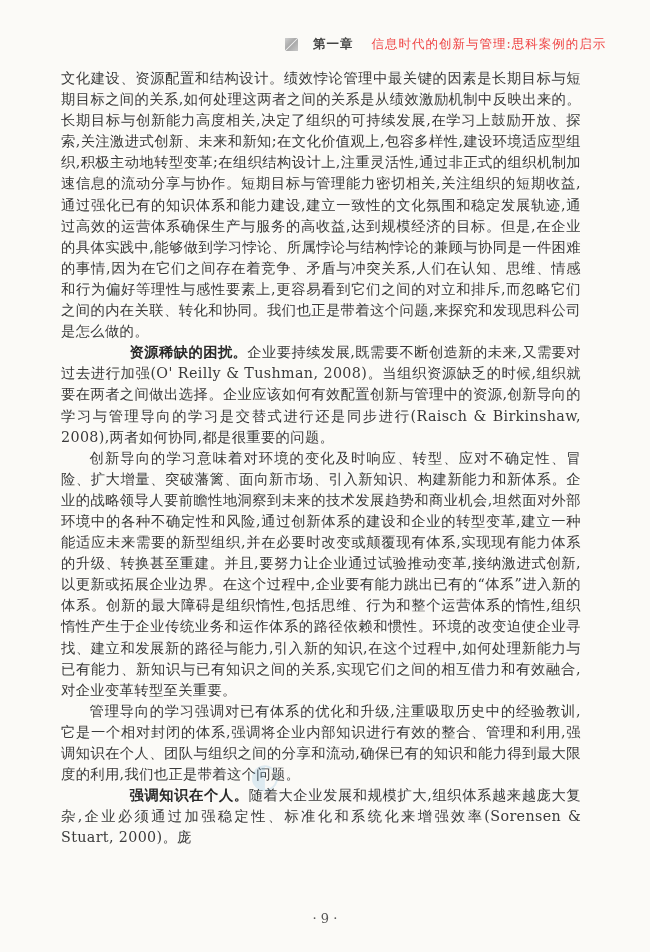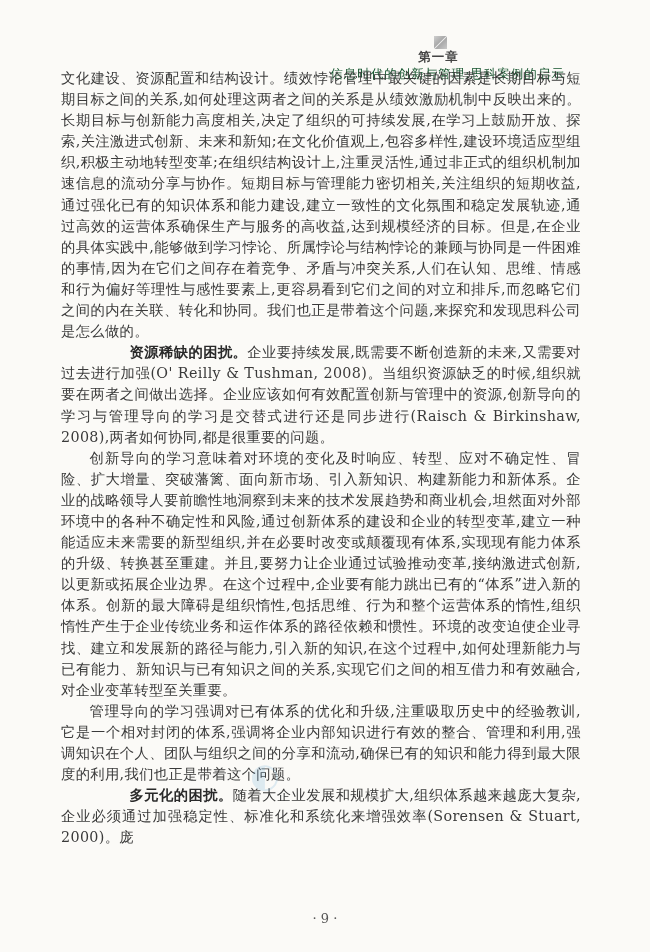--- a/index.html
+++ b/index.html
@@ -6,28 +6,28 @@
   body {
     width:650px; height:952px; overflow:hidden;
     background:#fbfaf7;
     font-family:"DejaVu Serif", serif;
     color:#3a3a3a;
     position:relative;
   }
   .header {
     position:absolute; top:36px; left:285px; right:40px;
     display:flex; align-items:center;
-    font-size:12.5px; color:#555;flex-direction:column;
+    font-size:12.5px; color:#555;
   }
   .header .sq {
     width:13px; height:13px; margin-right:15px;
     background:linear-gradient(135deg,#cfcfcf 0%,#a9a9a9 45%,#e8e8e8 50%,#a9a9a9 55%,#c9c9c9 100%);
   }
   .header .chap { font-weight:bold; color:#444; margin-right:18px; letter-spacing:1px; }
-  .header .title { letter-spacing:1px; color:#14532d; }
+  .header .title { letter-spacing:1px; color:#ef4444; }
   .body {
     position:absolute; top:68px; left:61px; width:520px;
     font-size:14.3px; line-height:21.1px; text-align:justify;
     letter-spacing:0.35px;
   }
   .body p { margin:0; }
   .body p.indent { text-indent:2em; }
   .body b { color:#2a2a2a;margin-left:40px; }
   .watermark {
     position:absolute; top:755px; left:250px; width:220px; height:60px;
@@ -55,19 +55,19 @@
   <p class="indent">
     <b>资源稀缺的困扰。</b><span>企业要持续发展,既需要不断创造新的未来,又需要对过去进行加强(O' Reilly &amp; Tushman, 2008)。当组织资源缺乏的时候,组织就要在两者之间做出选择。企业应该如何有效配置创新与管理中的资源,创新导向的学习与管理导向的学习是交替式进行还是同步进行(Raisch &amp; Birkinshaw, 2008),两者如何协同,都是很重要的问题。</span>
   </p>
   <p class="indent">
     <span>创新导向的学习意味着对环境的变化及时响应、转型、应对不确定性、冒险、扩大增量、突破藩篱、面向新市场、引入新知识、构建新能力和新体系。企业的战略领导人要前瞻性地洞察到未来的技术发展趋势和商业机会,坦然面对外部环境中的各种不确定性和风险,通过创新体系的建设和企业的转型变革,建立一种能适应未来需要的新型组织,并在必要时改变或颠覆现有体系,实现现有能力体系的升级、转换甚至重建。并且,要努力让企业通过试验推动变革,接纳激进式创新,以更新或拓展企业边界。在这个过程中,企业要有能力跳出已有的“体系”进入新的体系。创新的最大障碍是组织惰性,包括思维、行为和整个运营体系的惰性,组织惰性产生于企业传统业务和运作体系的路径依赖和惯性。环境的改变迫使企业寻找、建立和发展新的路径与能力,引入新的知识,在这个过程中,如何处理新能力与已有能力、新知识与已有知识之间的关系,实现它们之间的相互借力和有效融合,对企业变革转型至关重要。</span>
   </p>
   <p class="indent">
     <span>管理导向的学习强调对已有体系的优化和升级,注重吸取历史中的经验教训,它是一个相对封闭的体系,强调将企业内部知识进行有效的整合、管理和利用,强调知识在个人、团队与组织之间的分享和流动,确保已有的知识和能力得到最大限度的利用,我们也正是带着这个问题。</span>
   </p>
   <p class="indent">
-    <b>多元化的困扰。</b><span>随着大企业发展和规模扩大,组织体系越来越庞大复杂,企业必须通过加强稳定性、标准化和系统化来增强效率(Sorensen &amp; Stuart, 2000)。庞</span>
+    <b>强调知识在个人。</b><span>随着大企业发展和规模扩大,组织体系越来越庞大复杂,企业必须通过加强稳定性、标准化和系统化来增强效率(Sorensen &amp; Stuart, 2000)。庞</span>
   </p>
 </div>
 
 <div class="watermark">◐</div>
 
 <div class="pagenum">· 9 ·</div>
 
 </body></html>

